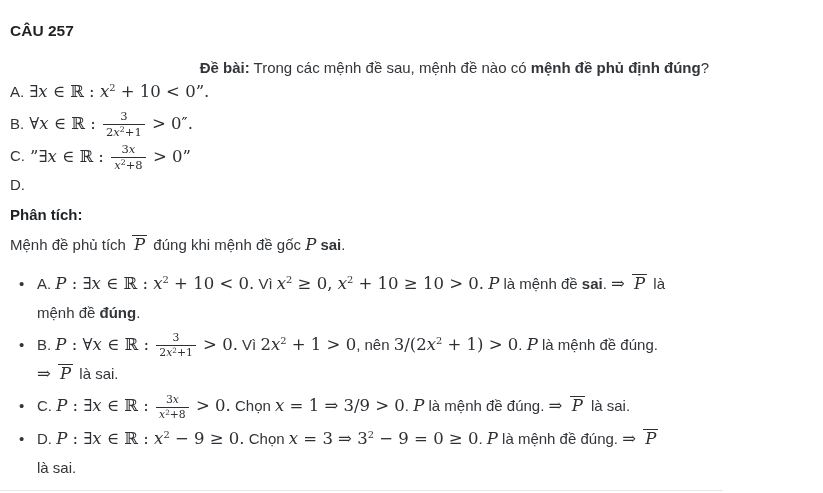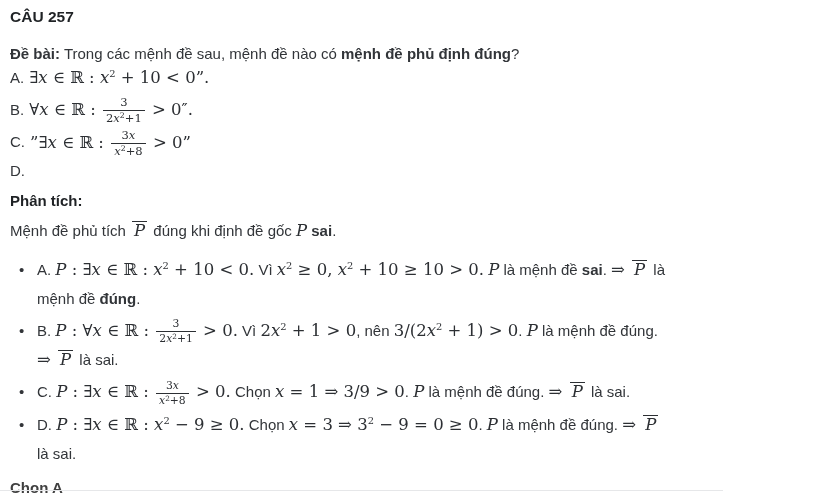--- a/index.html
+++ b/index.html
@@ -1,21 +1,21 @@
 <!DOCTYPE html>
 <html><head>
 <meta charset="utf-8">
 <style>
   html,body{margin:0;padding:0;background:#ffffff;}
   body{width:823px;height:493px;font-family:"Liberation Sans",sans-serif;color:#323539;}
   .page{position:relative;width:723px;height:493px;box-sizing:border-box;
-        padding:8px 14px 0 10px;overflow:hidden;background:#fff;}
+        padding:22px 14px 0 10px;overflow:hidden;background:#fff;}
 
   .title{font-size:15.5px;font-weight:700;color:#1f2225;margin:0 0 17px 0;}
-  .qline{font-size:15px;margin:0 0 3px 0;line-height:22px;}
+  .qline{font-size:15px;margin:0 0 3px 0;line-height:22px;text-align:right;}
   .b{font-weight:700;}
 
   
   .math{font-family:"DejaVu Serif",serif;font-size:16.5px;color:#2c2f33;}
   .math .mi{font-style:italic;}
   .sup{font-size:0.60em;vertical-align:0.58em;line-height:0;}
   .frac{display:inline-flex;flex-direction:column;text-align:center;
         font-size:0.72em;line-height:1.12;vertical-align:middle;margin:0 2px;}
   .frac .num{display:block;border-bottom:1px solid currentColor;padding:0 3px 1px;font-size:1em;}
   .frac .den{display:block;padding:1px 3px 0;font-size:1em;text-align:center;}
@@ -67,21 +67,21 @@
             <span class="math den"><span class="mi">x</span><span class="sup">2</span>+8</span>
           </span><span class="math"> &gt; 0”</span></span>
     </div>
     <div class="opt">
       <span class="optlabel">D.</span>
     </div>
   </div>
 
   <h2 class="heading">Phân tích:</h2>
 
-  <p class="intro"><span class="tx">Mệnh đề phủ tích </span><span class="math bar"><span class="mi">P</span></span><span class="tx"> đúng khi định đề gốc </span><span class="math"><span class="mi">P</span></span><span class="tx b"> sai</span><span class="tx">.</span></p>
+  <p class="intro"><span class="tx">Mệnh đề phủ tích </span><span class="math bar"><span class="mi">P</span></span><span class="tx"> đúng khi mệnh đề gốc </span><span class="math"><span class="mi">P</span></span><span class="tx b"> sai</span><span class="tx">.</span></p>
 
   <ul class="bullets">
     <li class="bullet">
       <span class="dot">•</span>
       <span class="btext"><span class="tx">A. </span><span class="math"><span class="mi">P</span> : ∃<span class="mi">x</span> ∈ ℝ : <span class="mi">x</span><span class="sup">2</span> + 10 &lt; 0.</span><span class="tx"> Vì </span><span class="math"><span class="mi">x</span><span class="sup">2</span> ≥ 0, <span class="mi">x</span><span class="sup">2</span> + 10 ≥ 10 &gt; 0.</span><span class="tx"> </span><span class="math"><span class="mi">P</span></span><span class="tx"> là mệnh đề </span><span class="tx b">sai</span><span class="tx">. </span><span class="math">⇒ </span><span class="math bar"><span class="mi">P</span></span><span class="tx"> là mệnh đề </span><span class="tx b">đúng</span><span class="tx">.</span></span>
     </li>
     <li class="bullet">
       <span class="dot">•</span>
       <span class="btext"><span class="tx">B. </span><span class="math"><span class="mi">P</span> : ∀<span class="mi">x</span> ∈ ℝ : </span><span class="frac math">
             <span class="math num">3</span>

